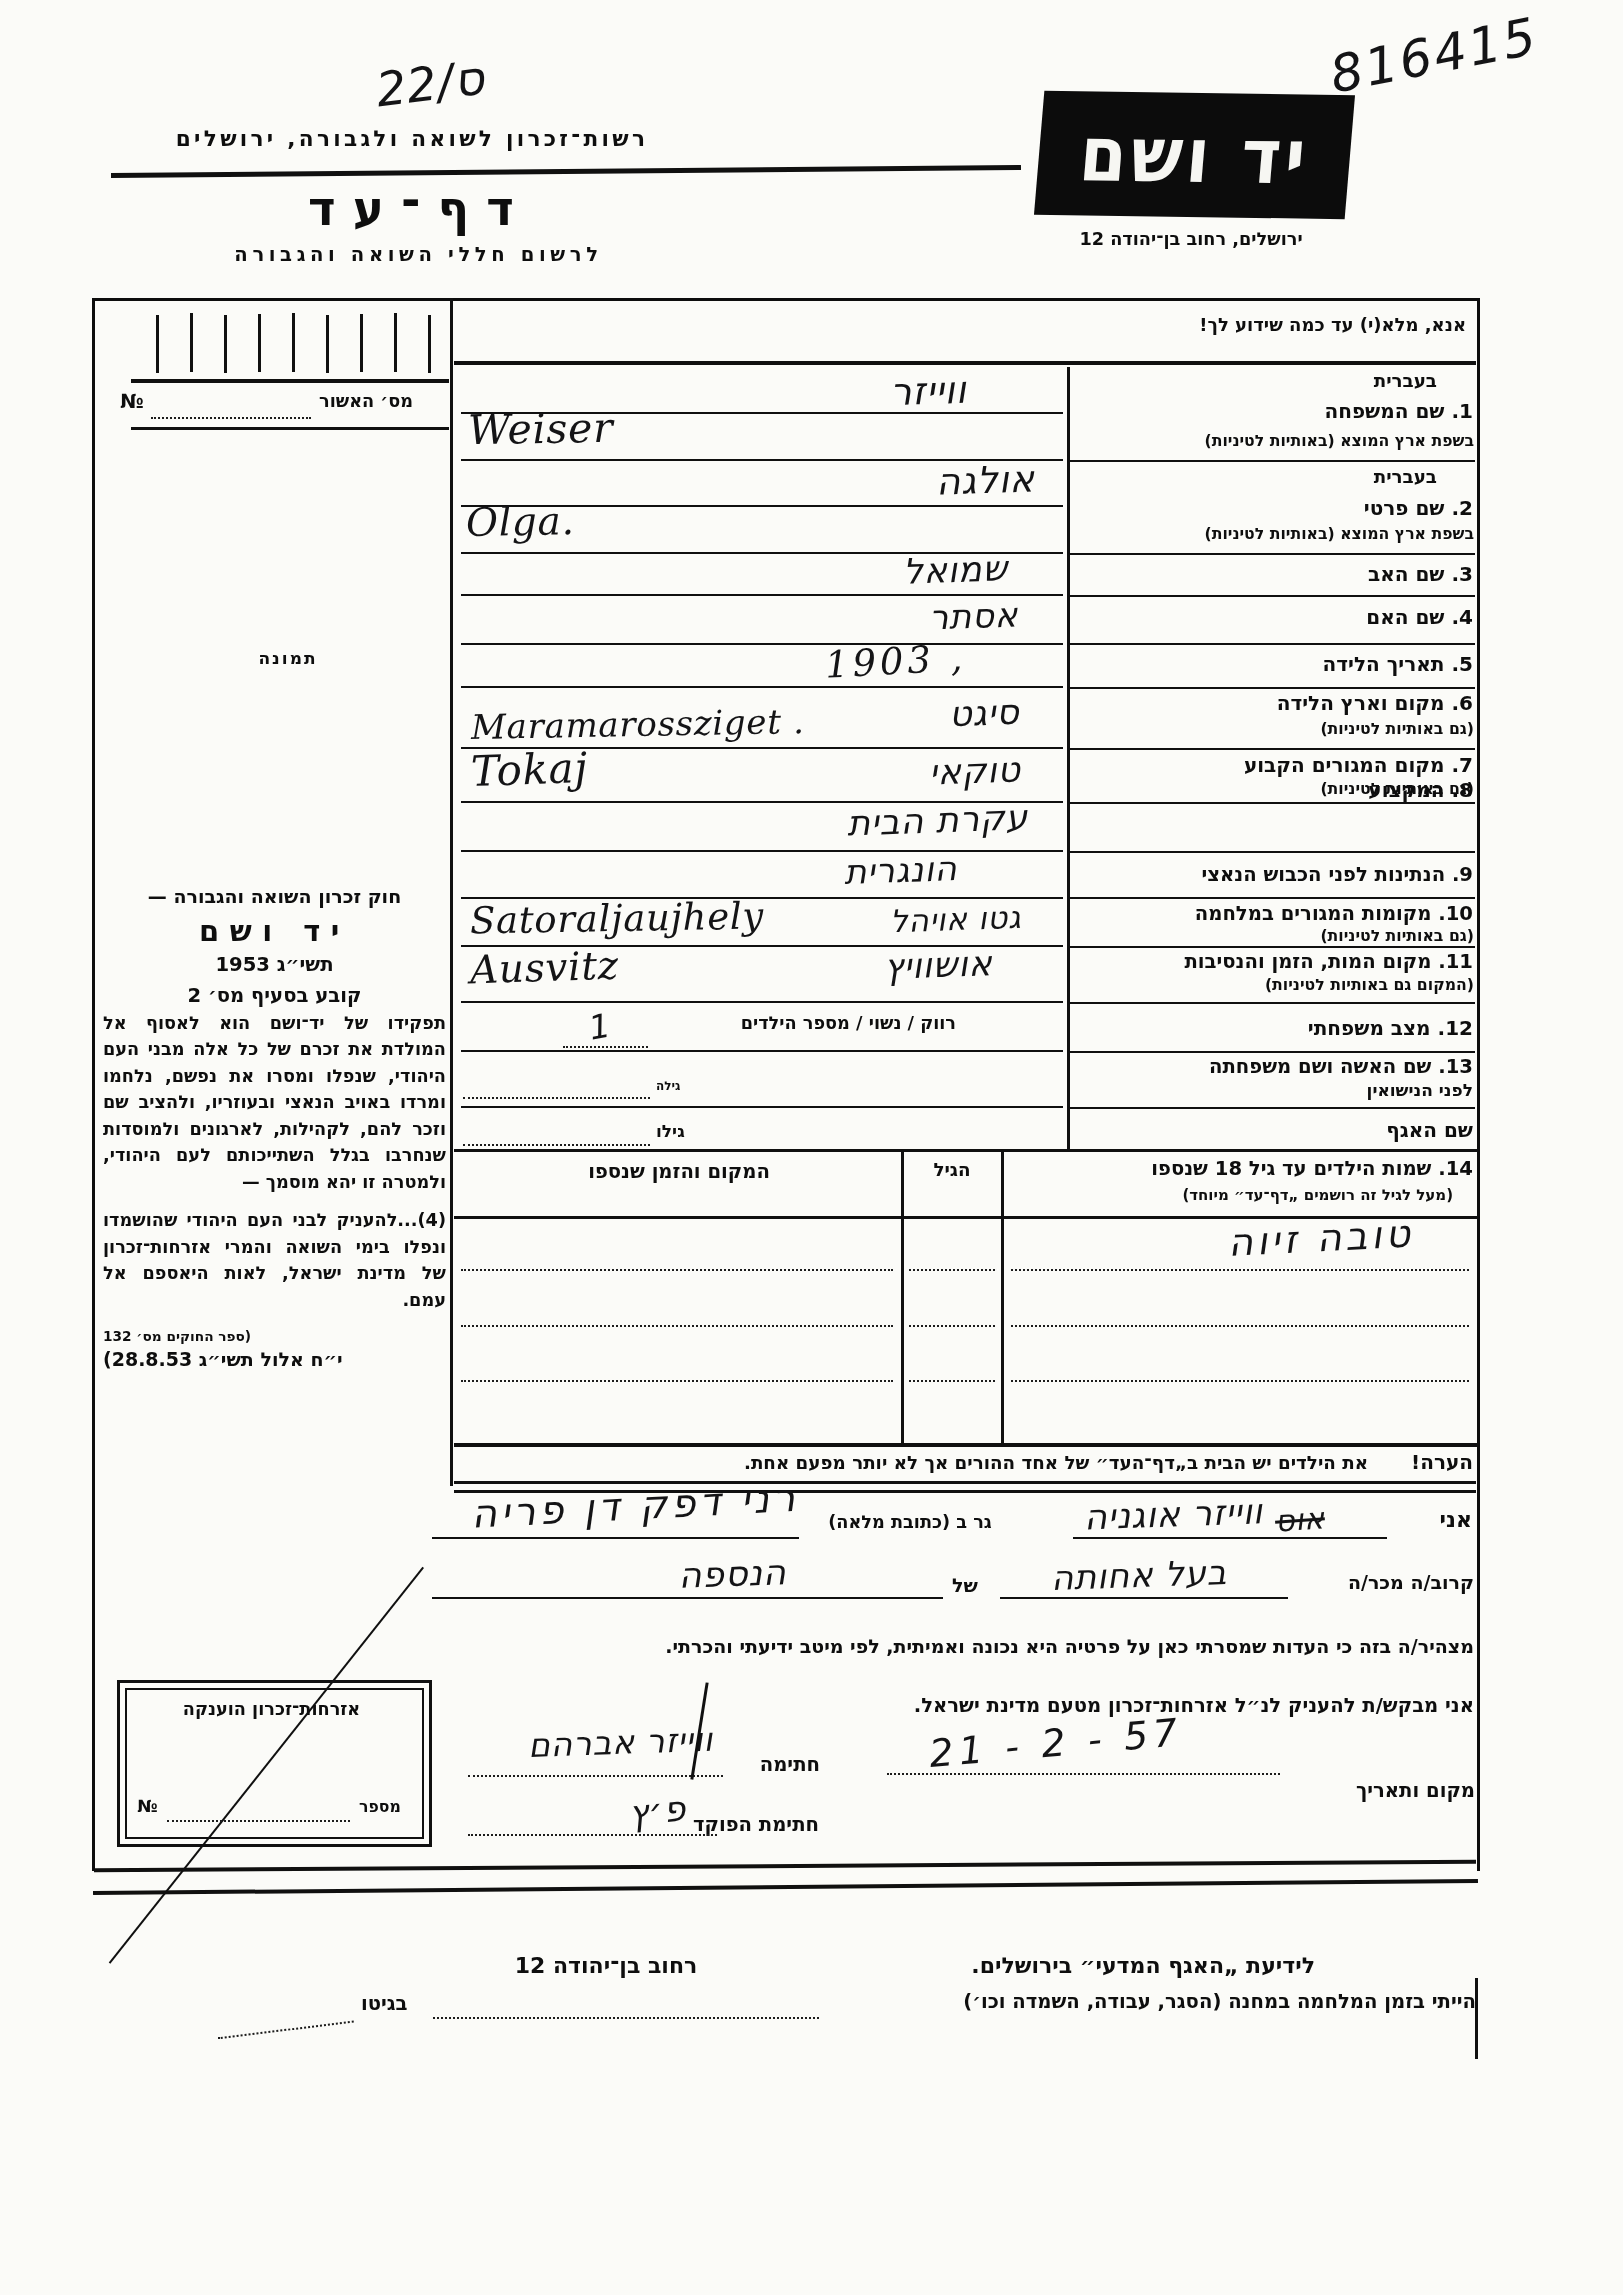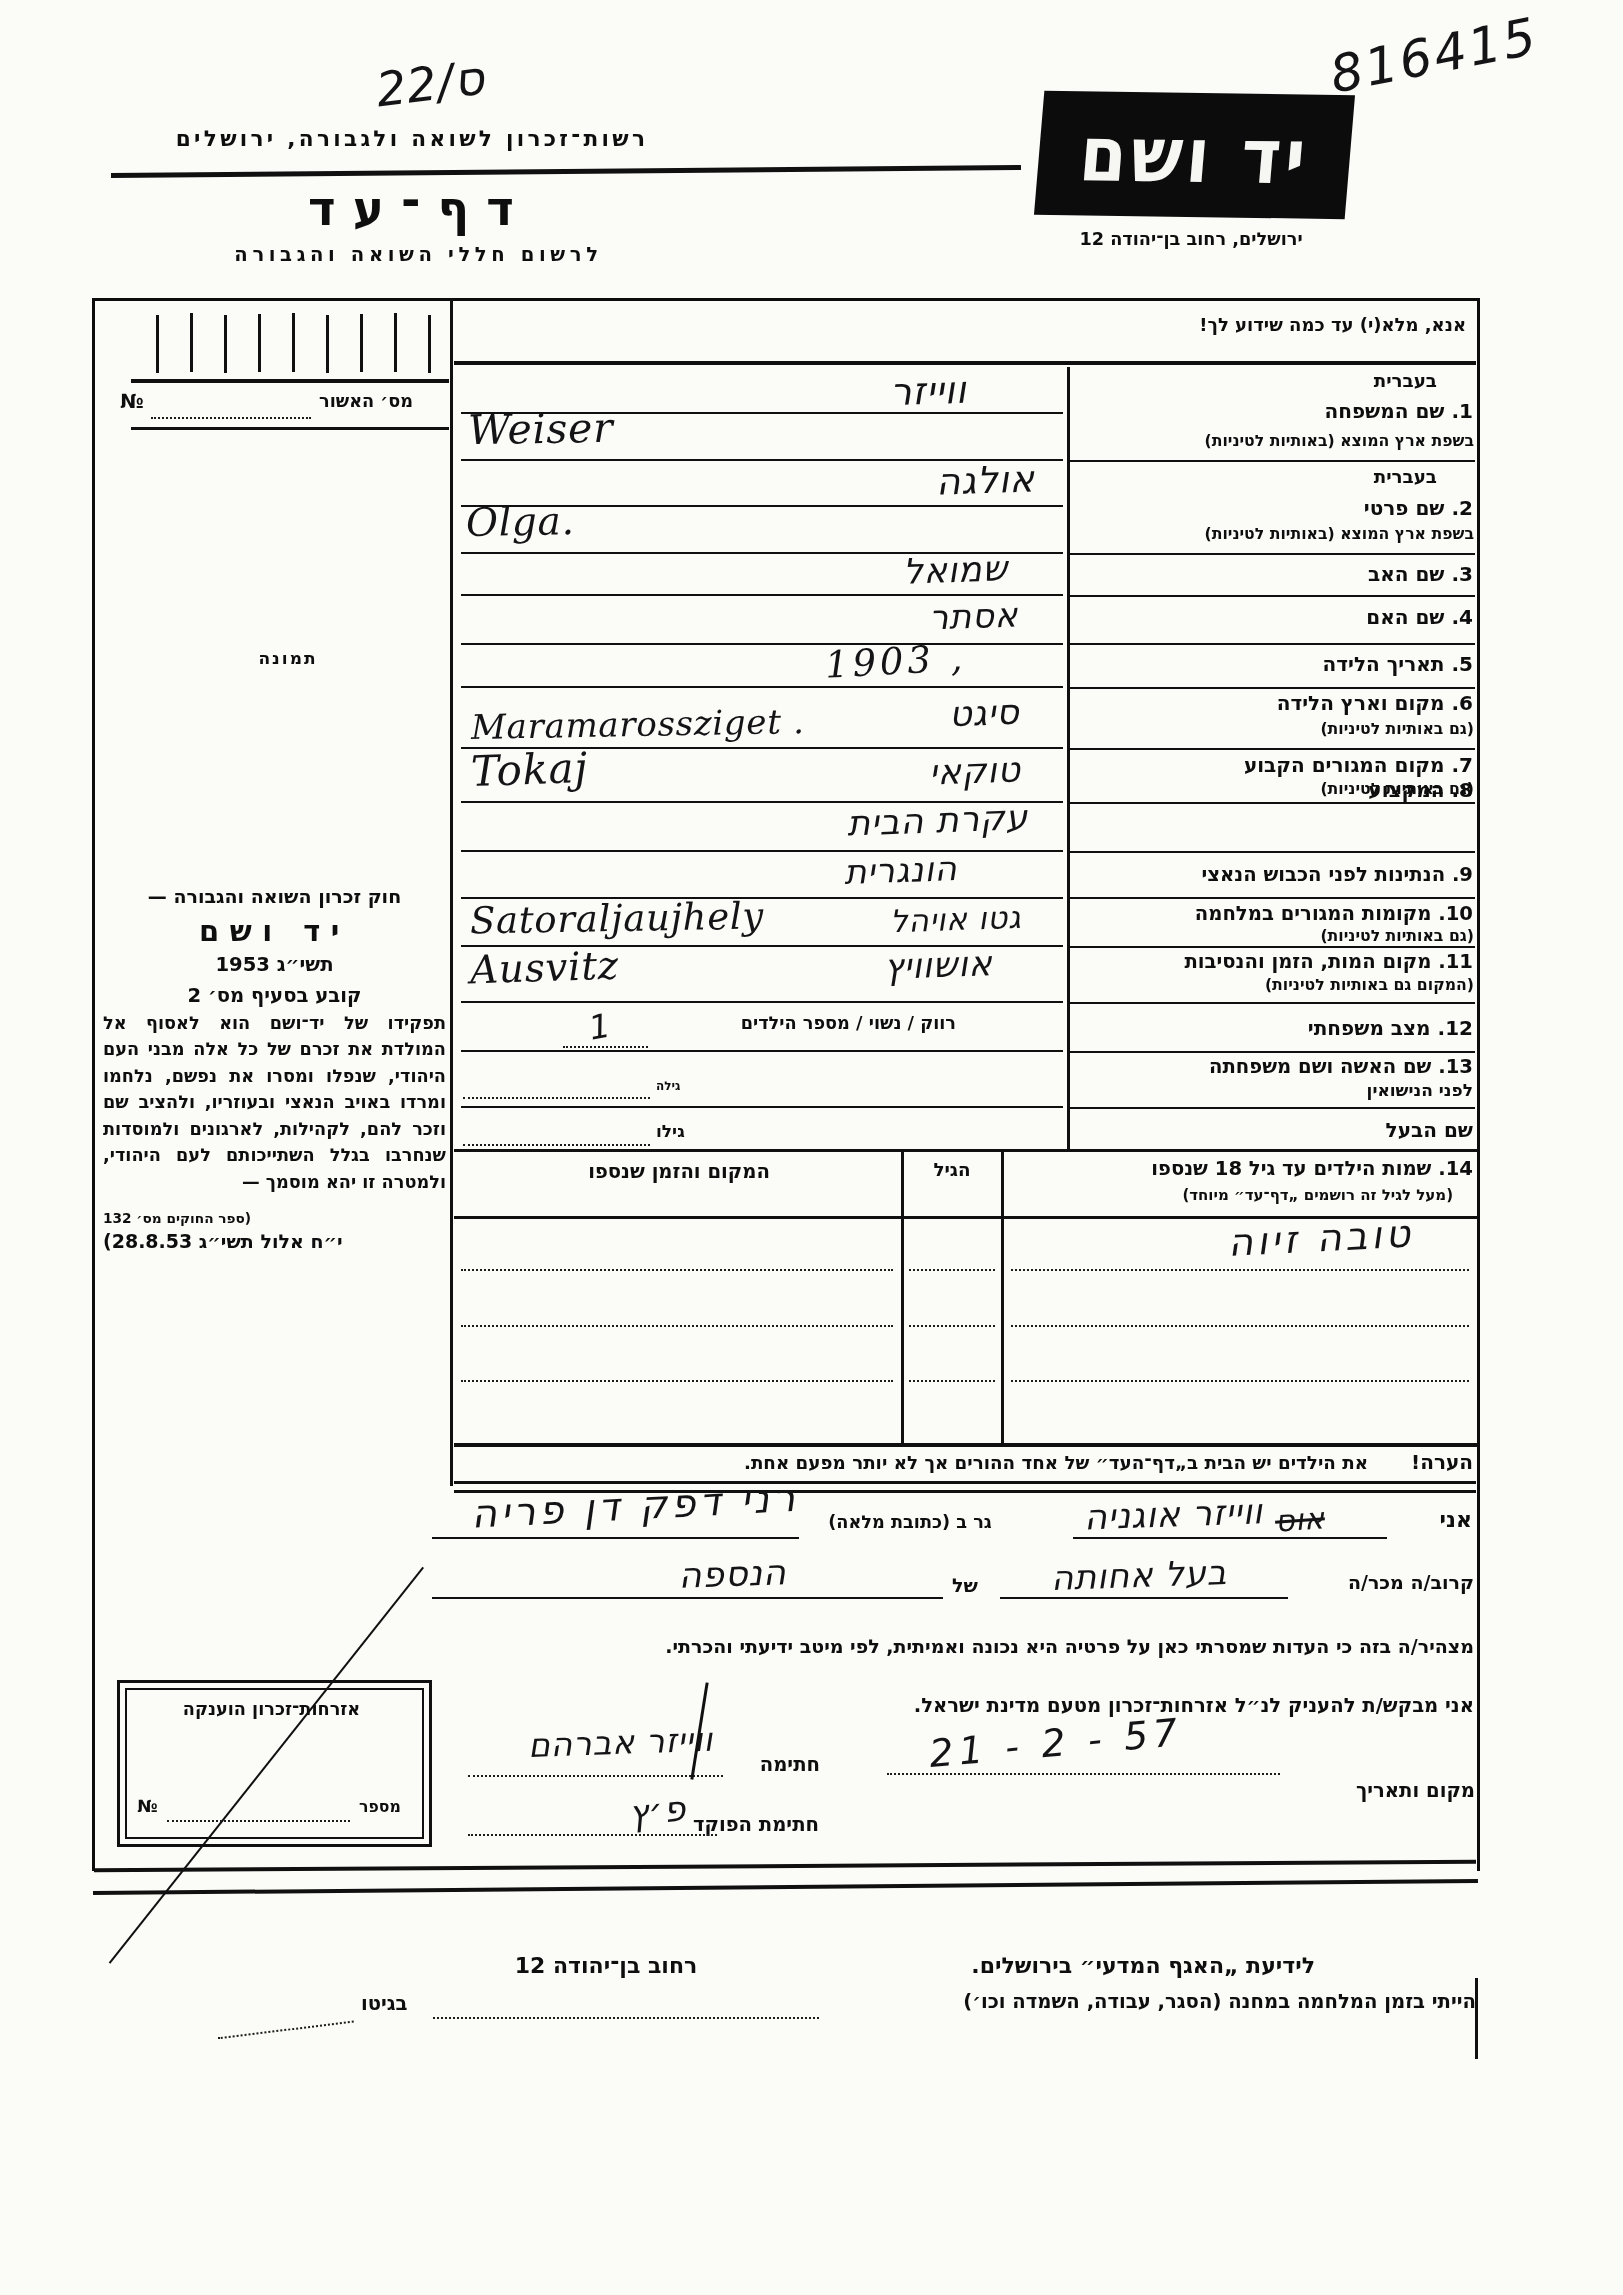--- a/index.html
+++ b/index.html
@@ -64,20 +64,21 @@
 <div class="t" style="left:120px;top:390px;font-size:19.6px;">№</div>
 <div class="bar" style="left:131px;top:427px;width:318px;height:3.3px;"></div>
 <div class="t rtl ct" style="left:216px;top:648px;width:144px;font-size:17px;letter-spacing:2px;">תמונה</div>
 
 <div class="rtl" style="position:absolute;left:103px;top:885px;width:343px;">
   <div class="ct" style="font-weight:bold;font-size:19px;margin-bottom:6.5px;">חוק זכרון השואה והגבורה —</div>
   <div class="ct" style="font-weight:bold;font-size:29px;letter-spacing:10.5px;margin-bottom:5.2px;">יד ושם</div>
   <div class="ct" style="font-weight:bold;font-size:19.6px;margin-bottom:7.9px;">תשי״ג 1953</div>
   <div class="ct" style="font-weight:bold;font-size:19.6px;margin-bottom:3px;">קובע בסעיף מס׳ 2</div>
   <div class="jt wrap" style="font-weight:bold;font-size:17.7px;line-height:1.5;">תפקידו של יד־ושם הוא לאסוף אל המולדת את זכרם של כל אלה מבני העם היהודי, שנפלו ומסרו את נפשם, נלחמו ומרדו באויב הנאצי ובעוזריו, ולהציב שם וזכר להם, לקהילות, לארגונים ולמוסדות שנחרבו בגלל השתייכותם לעם היהודי, ולמטרה זו יהא מוסמך —</div>
+  <div class="jt wrap" style="font-weight:bold;font-size:17.7px;line-height:1.5;margin-top:11.8px;">(4)...להעניק לבני העם היהודי שהושמדו ונפלו בימי השואה והמרי אזרחות־זכרון של מדינת ישראל, לאות היאספם אל עמם.</div>
   <div class="lt" style="font-weight:bold;font-size:13.7px;margin-top:14.4px;">(ספר החוקים מס׳ 132</div>
   <div class="lt" style="font-weight:bold;font-size:19px;margin-top:4px;">י״ח אלול תשי״ג 28.8.53)</div>
 </div>
 
 <div class="ln" style="left:461px;top:412px;width:602px;"></div>
 <div class="ln" style="left:461px;top:459px;width:602px;"></div>
 <div class="ln" style="left:461px;top:505px;width:602px;"></div>
 <div class="ln" style="left:461px;top:552px;width:602px;"></div>
 <div class="ln" style="left:461px;top:594px;width:602px;"></div>
 <div class="ln" style="left:461px;top:643px;width:602px;"></div>
@@ -120,21 +121,21 @@
 <div class="t rtl rt" style="left:1080px;top:779px;width:394px;font-size:15.7px;">(גם באותיות לטיניות)</div>
 <div class="t rtl rt" style="left:1080px;top:778px;width:393px;font-size:20px;">8. המקצוע</div>
 <div class="t rtl rt" style="left:1080px;top:863px;width:393px;font-size:19.6px;">9. הנתינות לפני הכבוש הנאצי</div>
 <div class="t rtl rt" style="left:1080px;top:902px;width:393px;font-size:19.6px;">10. מקומות המגורים במלחמה</div>
 <div class="t rtl rt" style="left:1080px;top:926px;width:394px;font-size:15.7px;">(גם באותיות לטיניות)</div>
 <div class="t rtl rt" style="left:1080px;top:950px;width:393px;font-size:19.6px;">11. מקום המות, הזמן והנסיבות</div>
 <div class="t rtl rt" style="left:1080px;top:975px;width:394px;font-size:15.7px;">(המקום גם באותיות לטיניות)</div>
 <div class="t rtl rt" style="left:1080px;top:1016px;width:393px;font-size:20px;">12. מצב משפחתי</div>
 <div class="t rtl rt" style="left:1080px;top:1055px;width:393px;font-size:19.6px;">13. שם האשה ושם משפחתה</div>
 <div class="t rtl rt" style="left:1080px;top:1080px;width:393px;font-size:17px;">לפני הנישואין</div>
-<div class="t rtl rt" style="left:1080px;top:1118px;width:393px;font-size:20px;">שם הבעל</div>
+<div class="t rtl rt" style="left:1080px;top:1118px;width:393px;font-size:20px;">שם האגף</div>
 
 <div class="t rtl hw" style="left:890px;top:369px;font-size:38px;transform:rotate(-2deg);">ווייזר</div>
 <div class="t hw hwl" style="left:468px;top:405px;font-size:41px;transform:rotate(-1deg);">Weiser</div>
 <div class="t rtl hw" style="left:936px;top:459px;font-size:37px;transform:rotate(-2deg);">אולגה</div>
 <div class="t hw hwl" style="left:466px;top:499px;font-size:39px;transform:rotate(-1deg);">Olga.</div>
 <div class="t rtl hw" style="left:903px;top:550px;font-size:35px;transform:rotate(-2deg);">שמואל</div>
 <div class="t rtl hw" style="left:929px;top:596px;font-size:34px;transform:rotate(-2deg);">אסתר</div>
 <div class="t hw hwl" style="left:825px;top:640px;font-size:37px;transform:rotate(-3deg);letter-spacing:3.9px;" dir="ltr">1903 ,</div>
 <div class="t rtl hw" style="left:949px;top:693px;font-size:35px;transform:rotate(-2deg);">סיגט</div>
 <div class="t hw hwl" style="left:471px;top:704px;font-size:34px;transform:rotate(-1deg);">Maramarossziget .</div>

